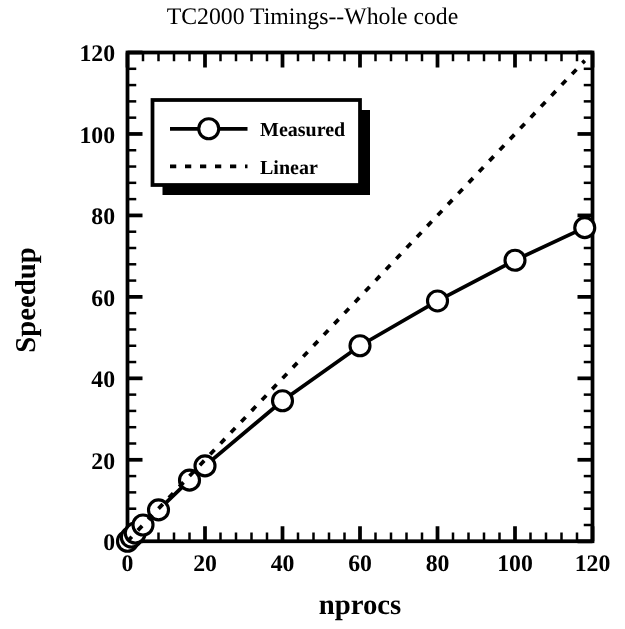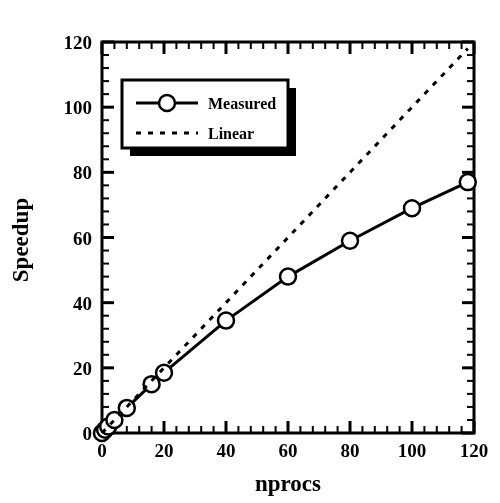--- a/index.html
+++ b/index.html
@@ -93,20 +93,21 @@
     fill: #ffffff;
     stroke: #000000;
     stroke-width: 3;
   }
 </style>
 </head>
 <body>
 
 <div id="figure">
 
+  <div id="chart-title">TC2000 Timings--Whole code</div>
 
   <svg id="plot-svg" width="500" height="503" viewBox="0 0 500 503">
 
     <rect class="frame" x="102" y="42" width="372" height="391"></rect>
 
     <g id="ticks-group">
         <line class="tickmark major" x1="102" y1="433" x2="102" y2="421"></line>
         <line class="tickmark major" x1="102" y1="42" x2="102" y2="54"></line>
         <line class="tickmark" x1="114.4" y1="433" x2="114.4" y2="426"></line>
         <line class="tickmark" x1="114.4" y1="42" x2="114.4" y2="49"></line>

